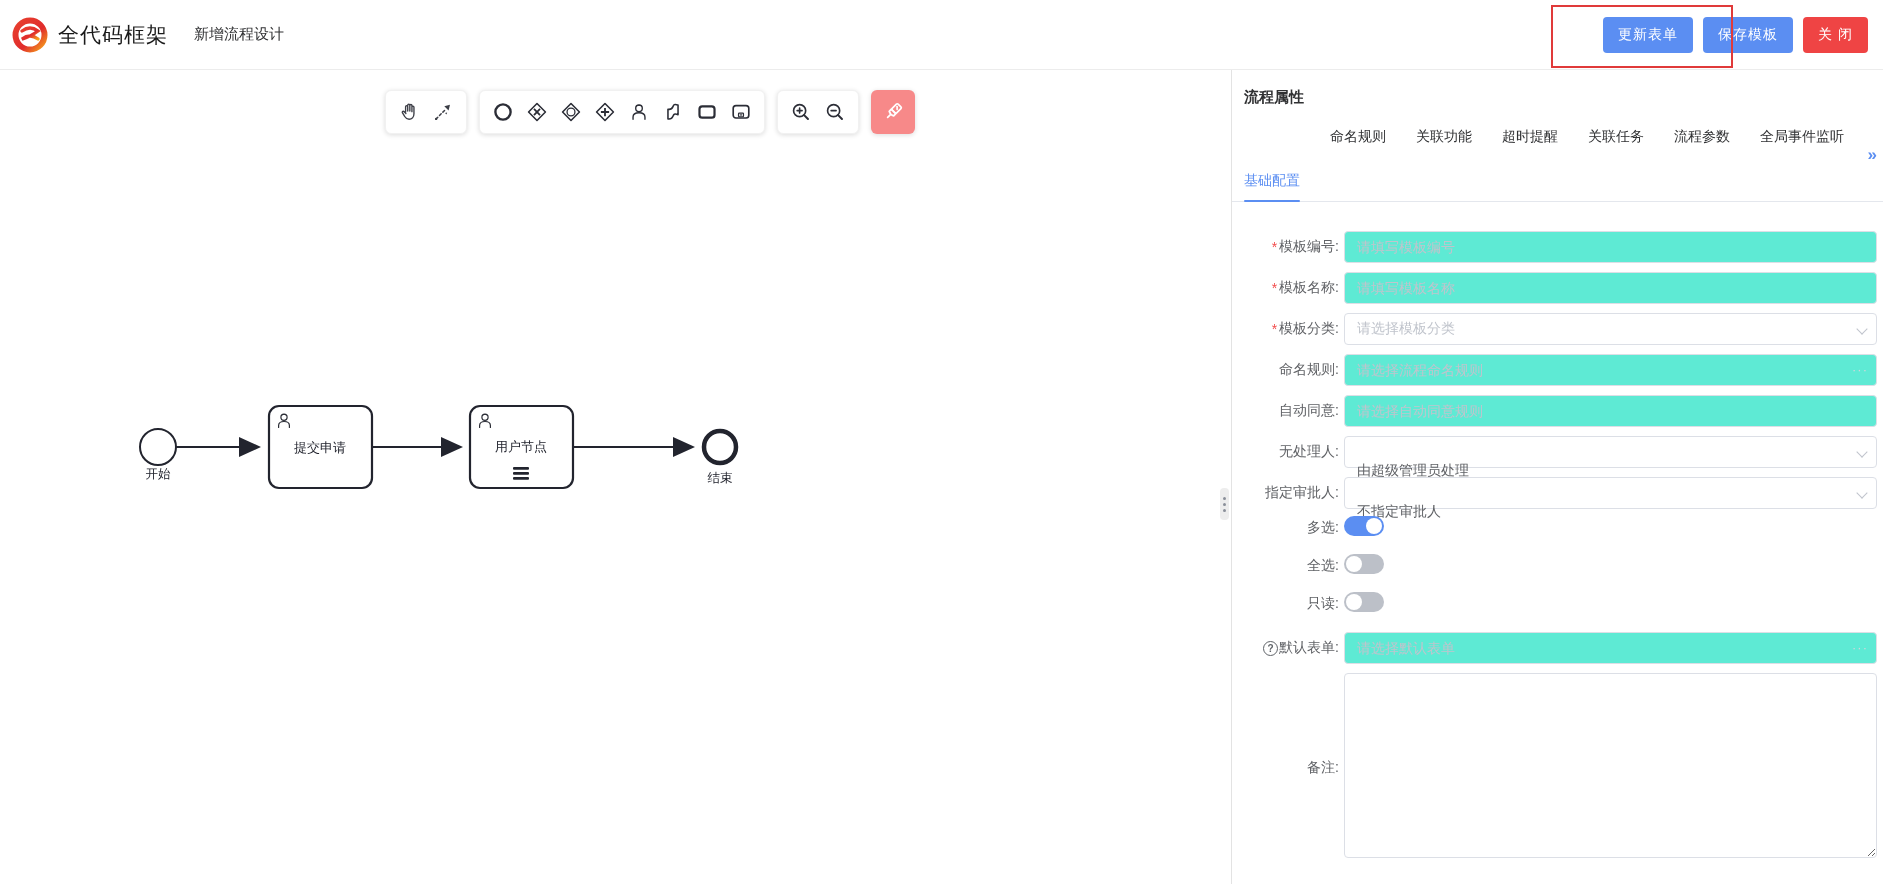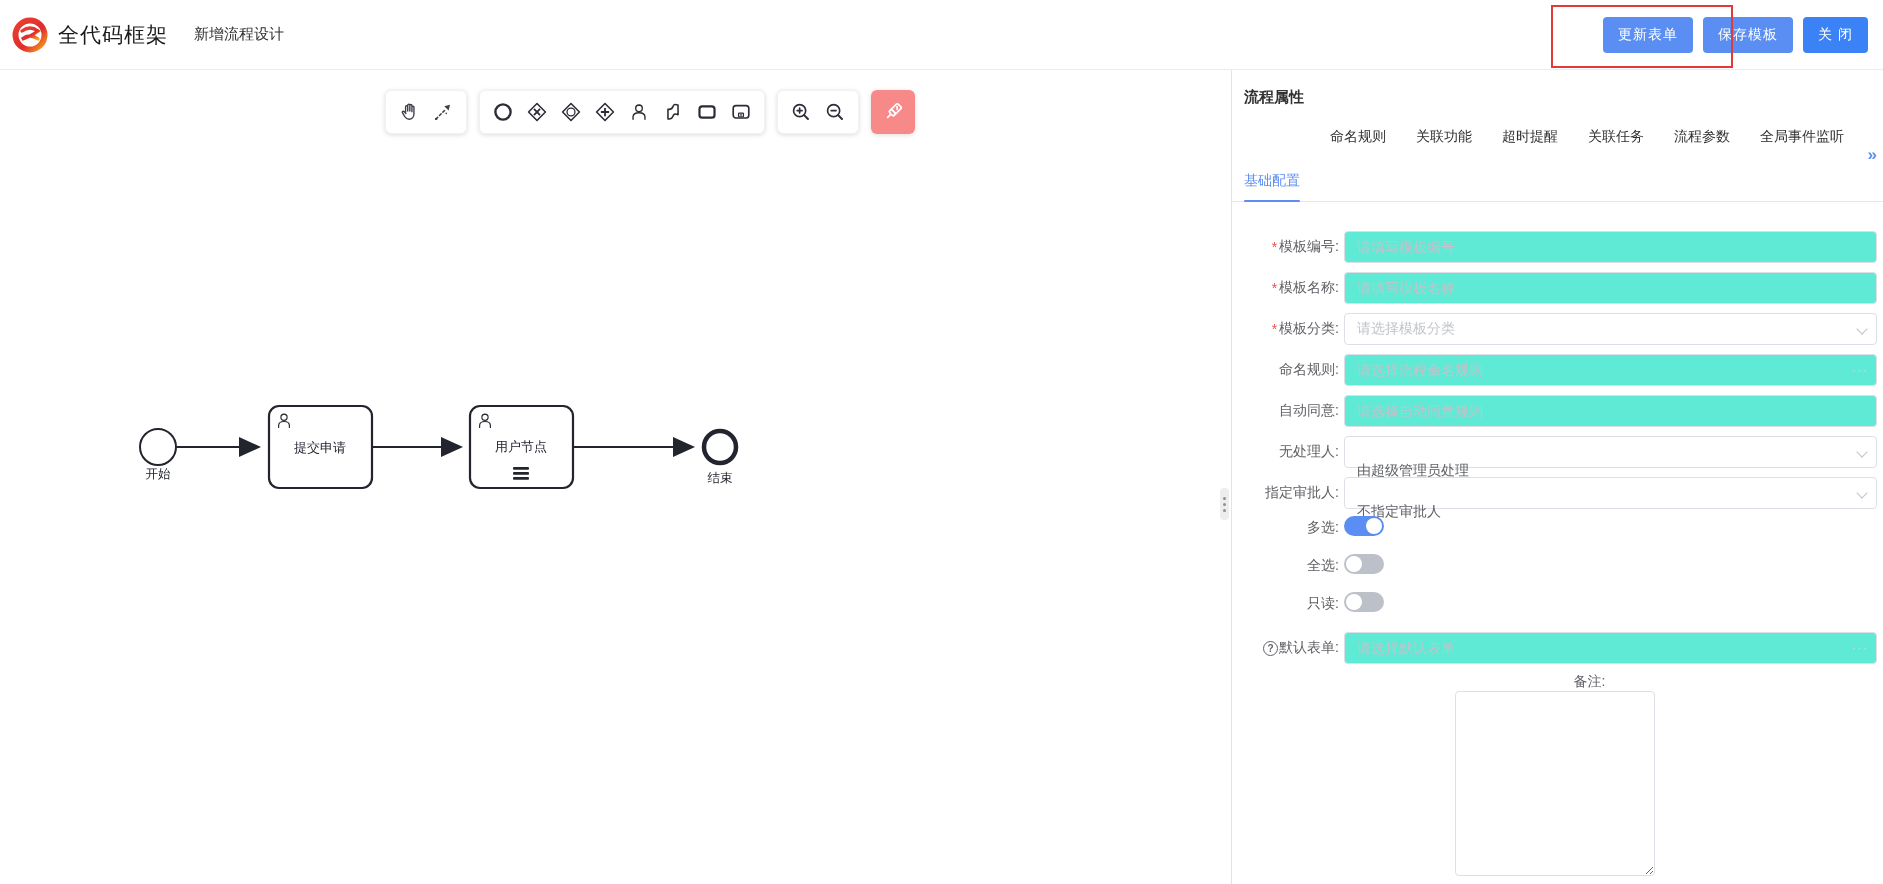--- a/index.html
+++ b/index.html
@@ -10,21 +10,21 @@
   
   .header { height:70px; display:flex; align-items:center; padding:0 15px 0 10px;
     border-bottom:1px solid #ececec; background:#fff; position:relative; z-index:5; }
   .logo { width:40px; height:40px; flex:none; }
   .brand { font-size:21px; font-weight:400; color:#1a1a1a; margin-left:8px; letter-spacing:1px; }
   .page-title { font-size:15px; color:#303133; margin-left:26px; font-weight:500; }
   .header-actions { margin-left:auto; display:flex; gap:10px; align-items:center; }
   .btn { height:36px; padding:8px 15px; border:none; border-radius:4px; font-size:14px;
     color:#fff; cursor:pointer; font-family:inherit; letter-spacing:1px; }
   .btn-primary { background:#5b8ef2; }
-  .btn-danger { background:#3b82f6; }
+  .btn-danger { background:#ef4444; }
 
   .annotation-rect { position:absolute; left:1551px; top:5px; width:182px; height:63px;
     border:2px solid #e03a3a; z-index:60; pointer-events:none; background:transparent; }
 
   
   .main { display:flex; height:814px; }
   .canvas { width:1231px; position:relative; background:#fff; flex:none; }
 
   
   .bpmn-toolbar { position:absolute; left:385px; top:20px; display:flex; gap:12px; height:44px; z-index:4; }
@@ -75,21 +75,21 @@
   .switch { width:40px; height:20px; border-radius:10px; position:relative; cursor:pointer;
     flex:none; display:inline-block; }
   .switch .knob { position:absolute; top:2px; width:16px; height:16px; border-radius:50%; background:#fff; }
   .switch.on { background:#5b8ef2; } .switch.on .knob { right:2px; }
   .switch.off { background:#bcc0c8; } .switch.off .knob { left:2px; }
 
   .help-icon { width:15px; height:15px; border:1.4px solid #5f6368; border-radius:50%;
     font-size:10px; color:#5f6368; display:inline-flex; align-items:center; justify-content:center;
     margin-right:1px; font-weight:700; flex:none; }
 
-  .remark-row { align-items:center;flex-direction:column; }
+  .remark-row { align-items:center; }
   .el-textarea { width:100%; height:185px; border:1px solid #dcdfe6; border-radius:4px;
     resize:vertical; font-size:14px; color:#606266; padding:6px 10px; outline:none; font-family:inherit; }
 
   .bpmn-svg text { font-family:"Liberation Sans","DejaVu Sans",sans-serif; }
 </style>
 </head>
 <body>
 
 <div class="page">
 

